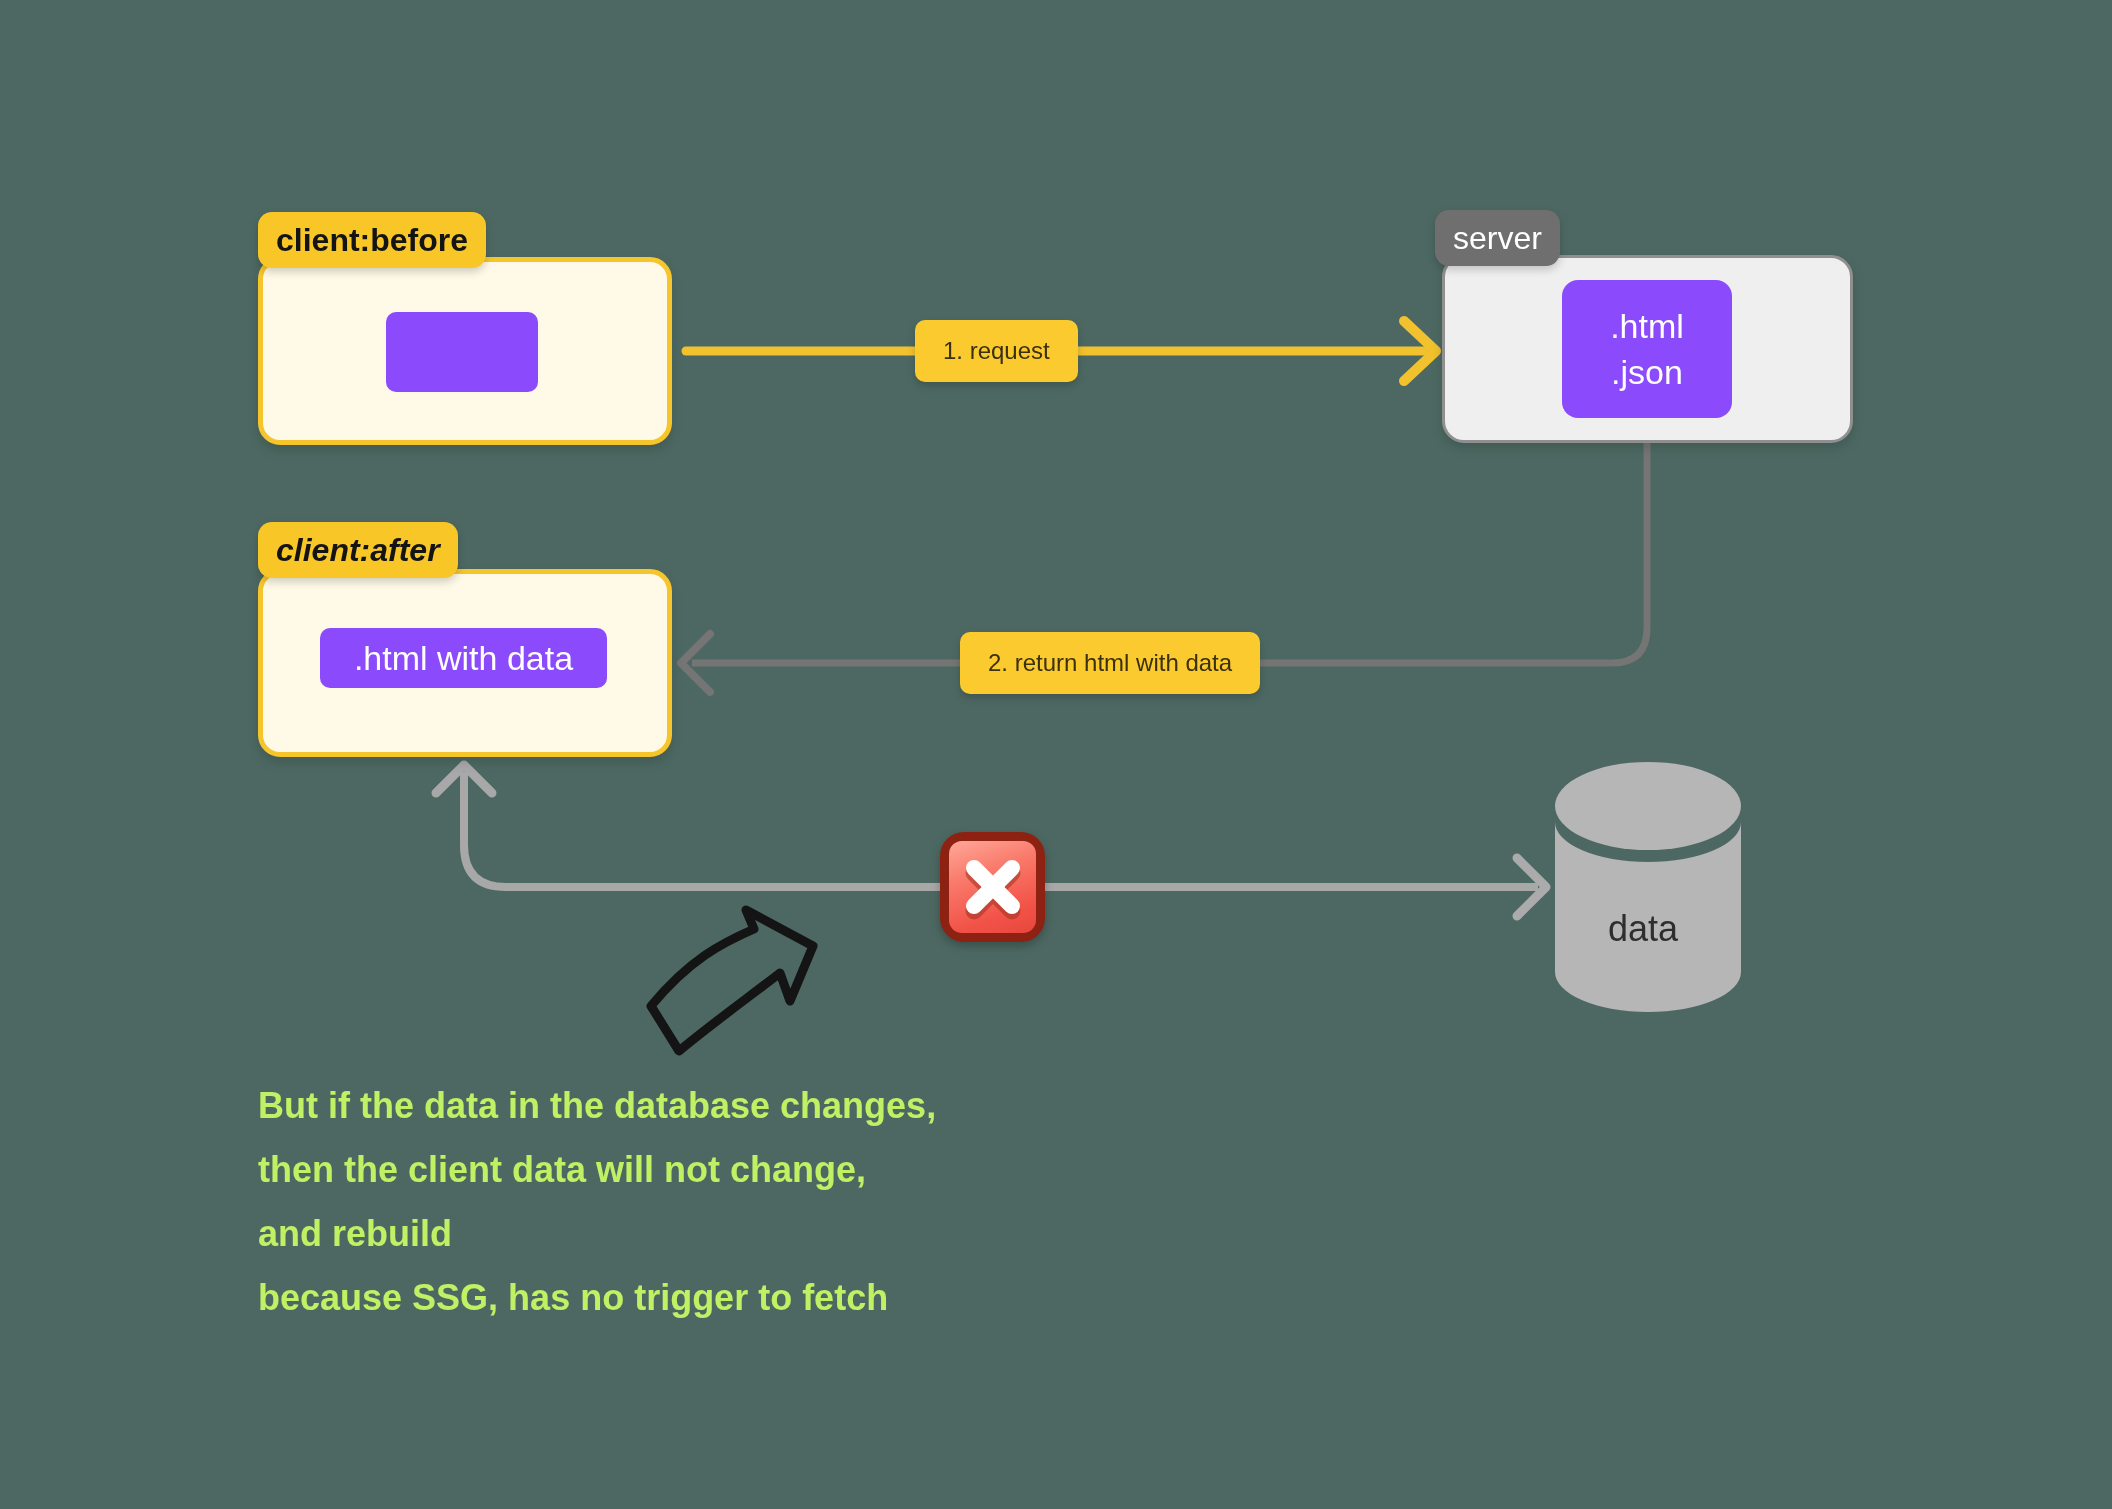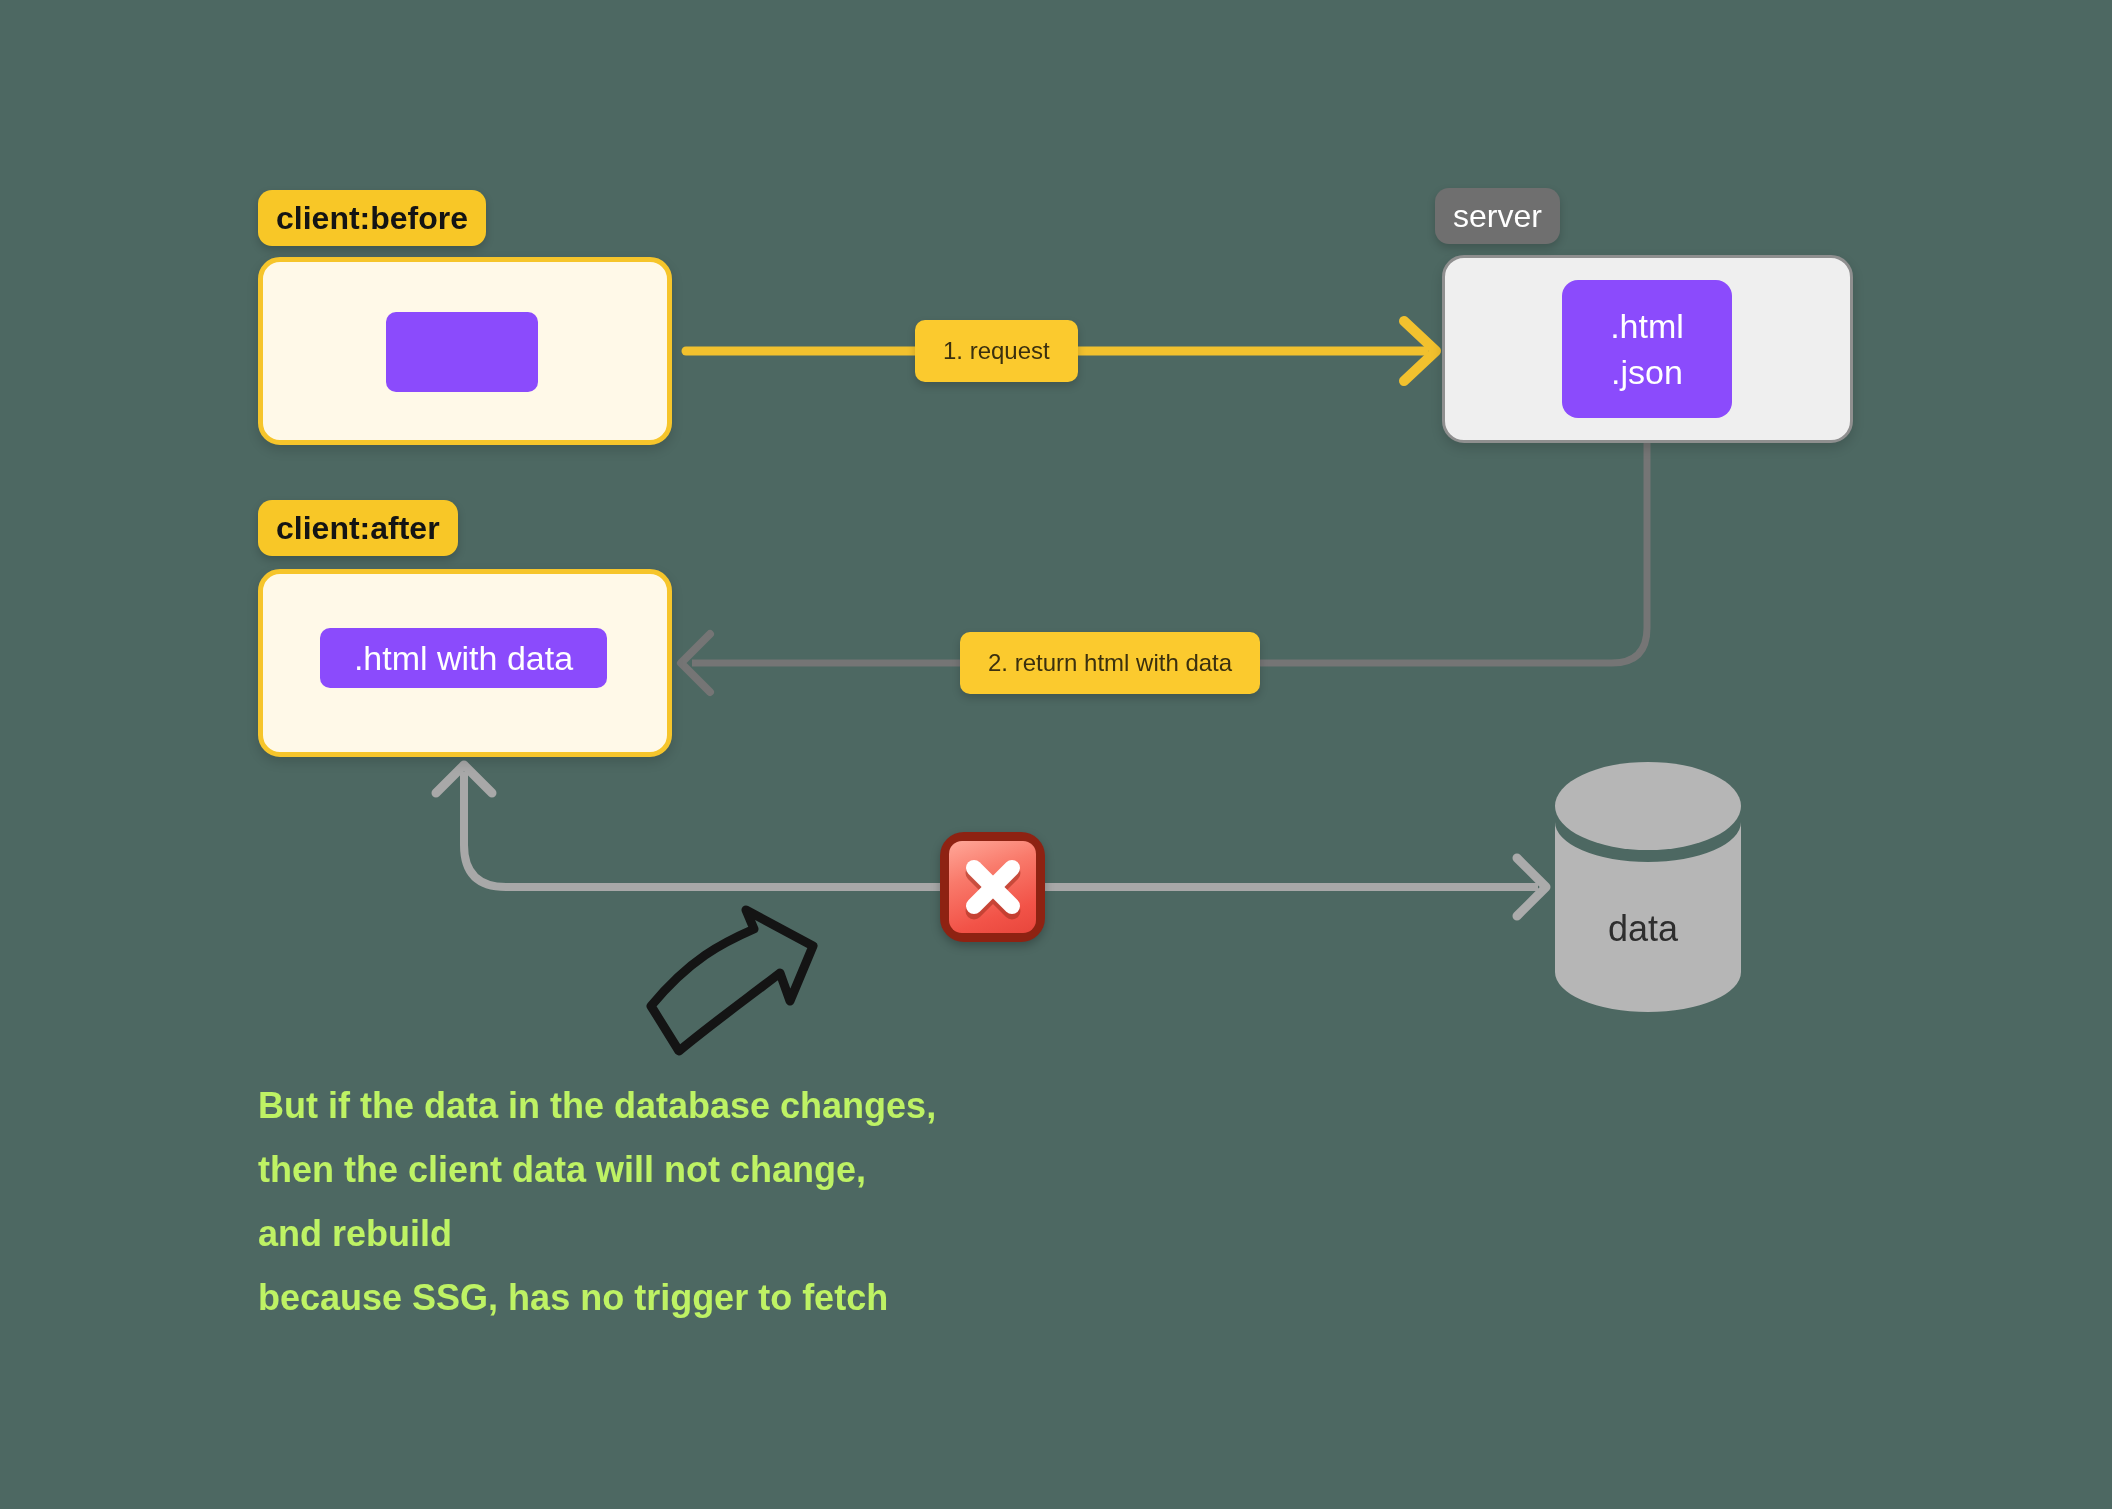--- a/index.html
+++ b/index.html
@@ -14,20 +14,21 @@
   .abs{position:absolute;box-sizing:border-box;}
 
   
   .badge{
     z-index:3;display:inline-block;
     padding:10px 18px;border-radius:14px;
     font-size:32px;line-height:36px;font-weight:600;color:#141414;
     background:#F8C727;
     box-shadow:0 4px 8px rgba(0,0,0,.18);
     white-space:nowrap;
+    margin-top:22px;
   }
   .badge.gray{background:#6F6F6F;color:#FFFFFF;font-weight:500;}
 
   
   .node-box{
     z-index:2;border-radius:22px;
     box-shadow:0 5px 12px rgba(0,0,0,.15);
   }
   .cream{background:#FFF9E8;border:5px solid #F6C52B;}
   .graybox{background:#EFEFEF;border:3px solid #8F8F8F;}
@@ -113,21 +114,21 @@
 
 <div class="abs node-box graybox" style="left:1442px;top:255px;width:411px;height:188px;"></div>
 
 <div class="abs purple-rect" style="left:1562px;top:280px;width:170px;height:138px;border-radius:16px;">
   <span>.html</span>
   <span>.json</span>
 </div>
 
 <div class="abs edge-label" style="left:960px;top:632px;">2. return html with data</div>
 
-<div class="abs badge" style="left:258px;top:500px;">client:after</div>
+<div class="abs badge" style="left:258px;top:500px;font-style:italic;">client:after</div>
 
 <div class="abs node-box cream" style="left:258px;top:569px;width:414px;height:188px;"></div>
 
 <div class="abs purple-rect" style="left:320px;top:628px;width:287px;height:60px;">.html with data</div>
 
 <div class="abs x-icon">
   <div class="x-icon-inner">
     <svg width="78" height="78" viewBox="0 0 78 78">
       <g stroke="#A33020" stroke-width="17" stroke-linecap="round" opacity="0.55">
         <line x1="20" y1="25" x2="58" y2="63"></line>

